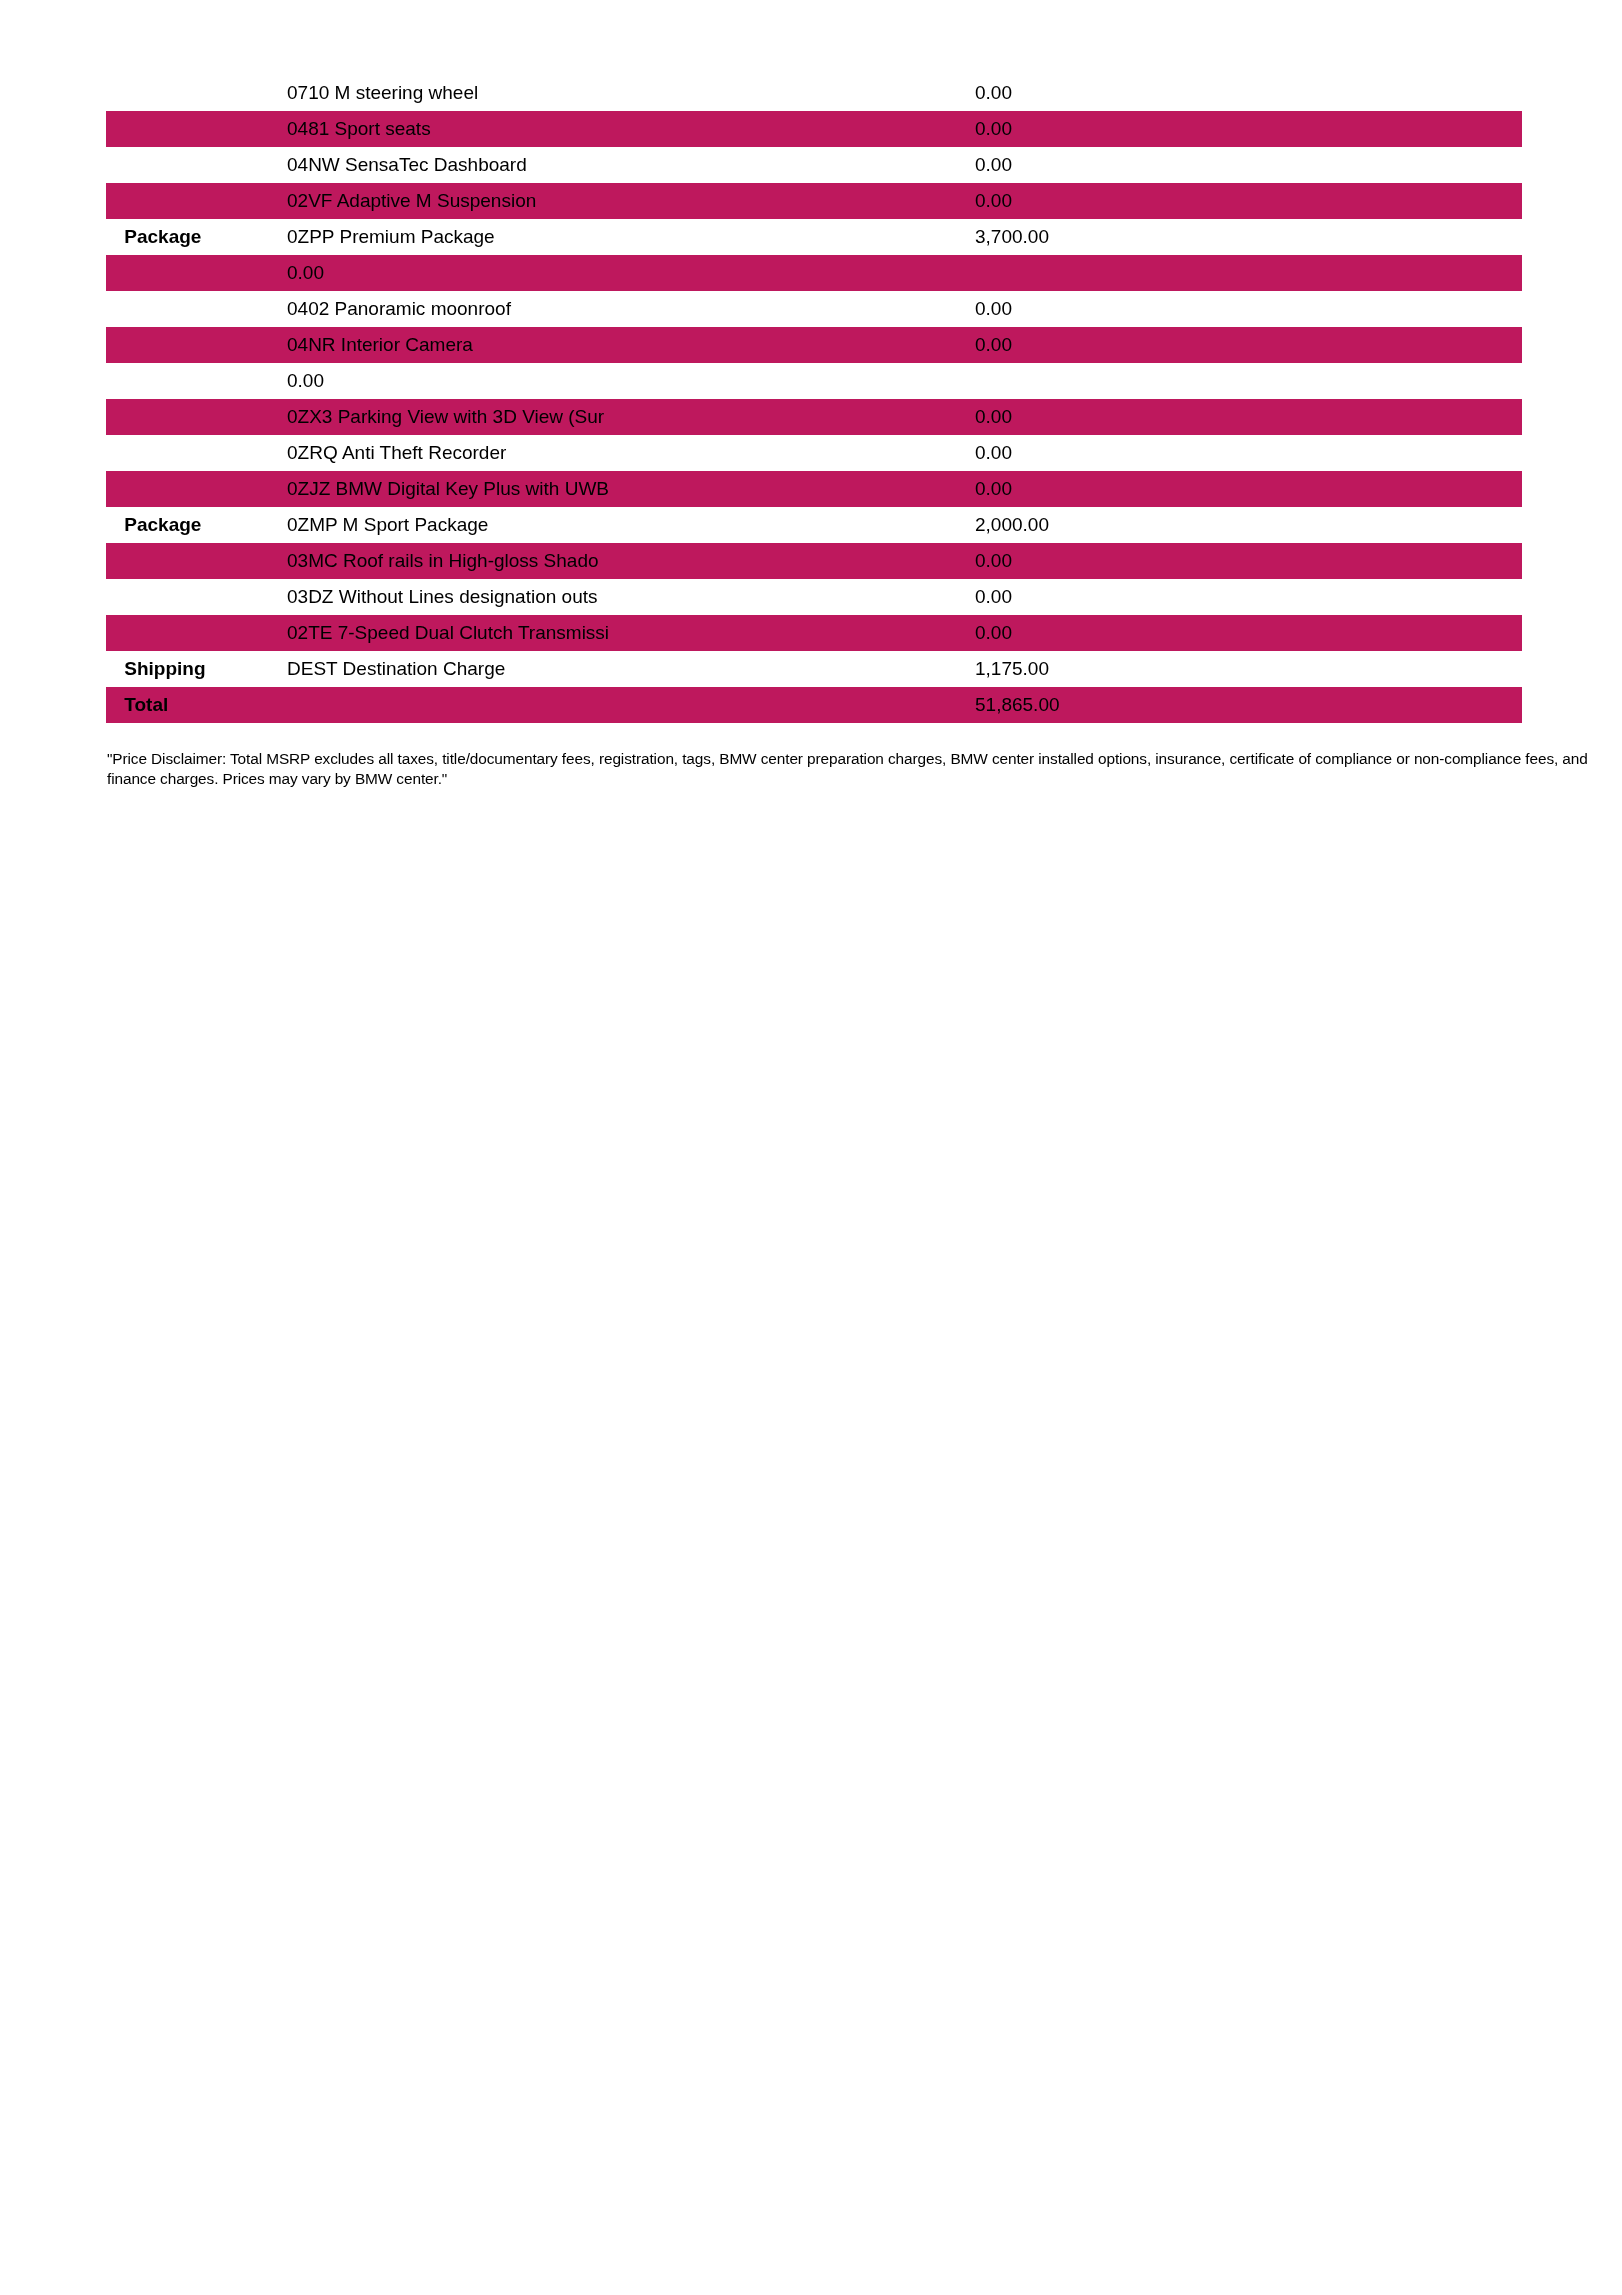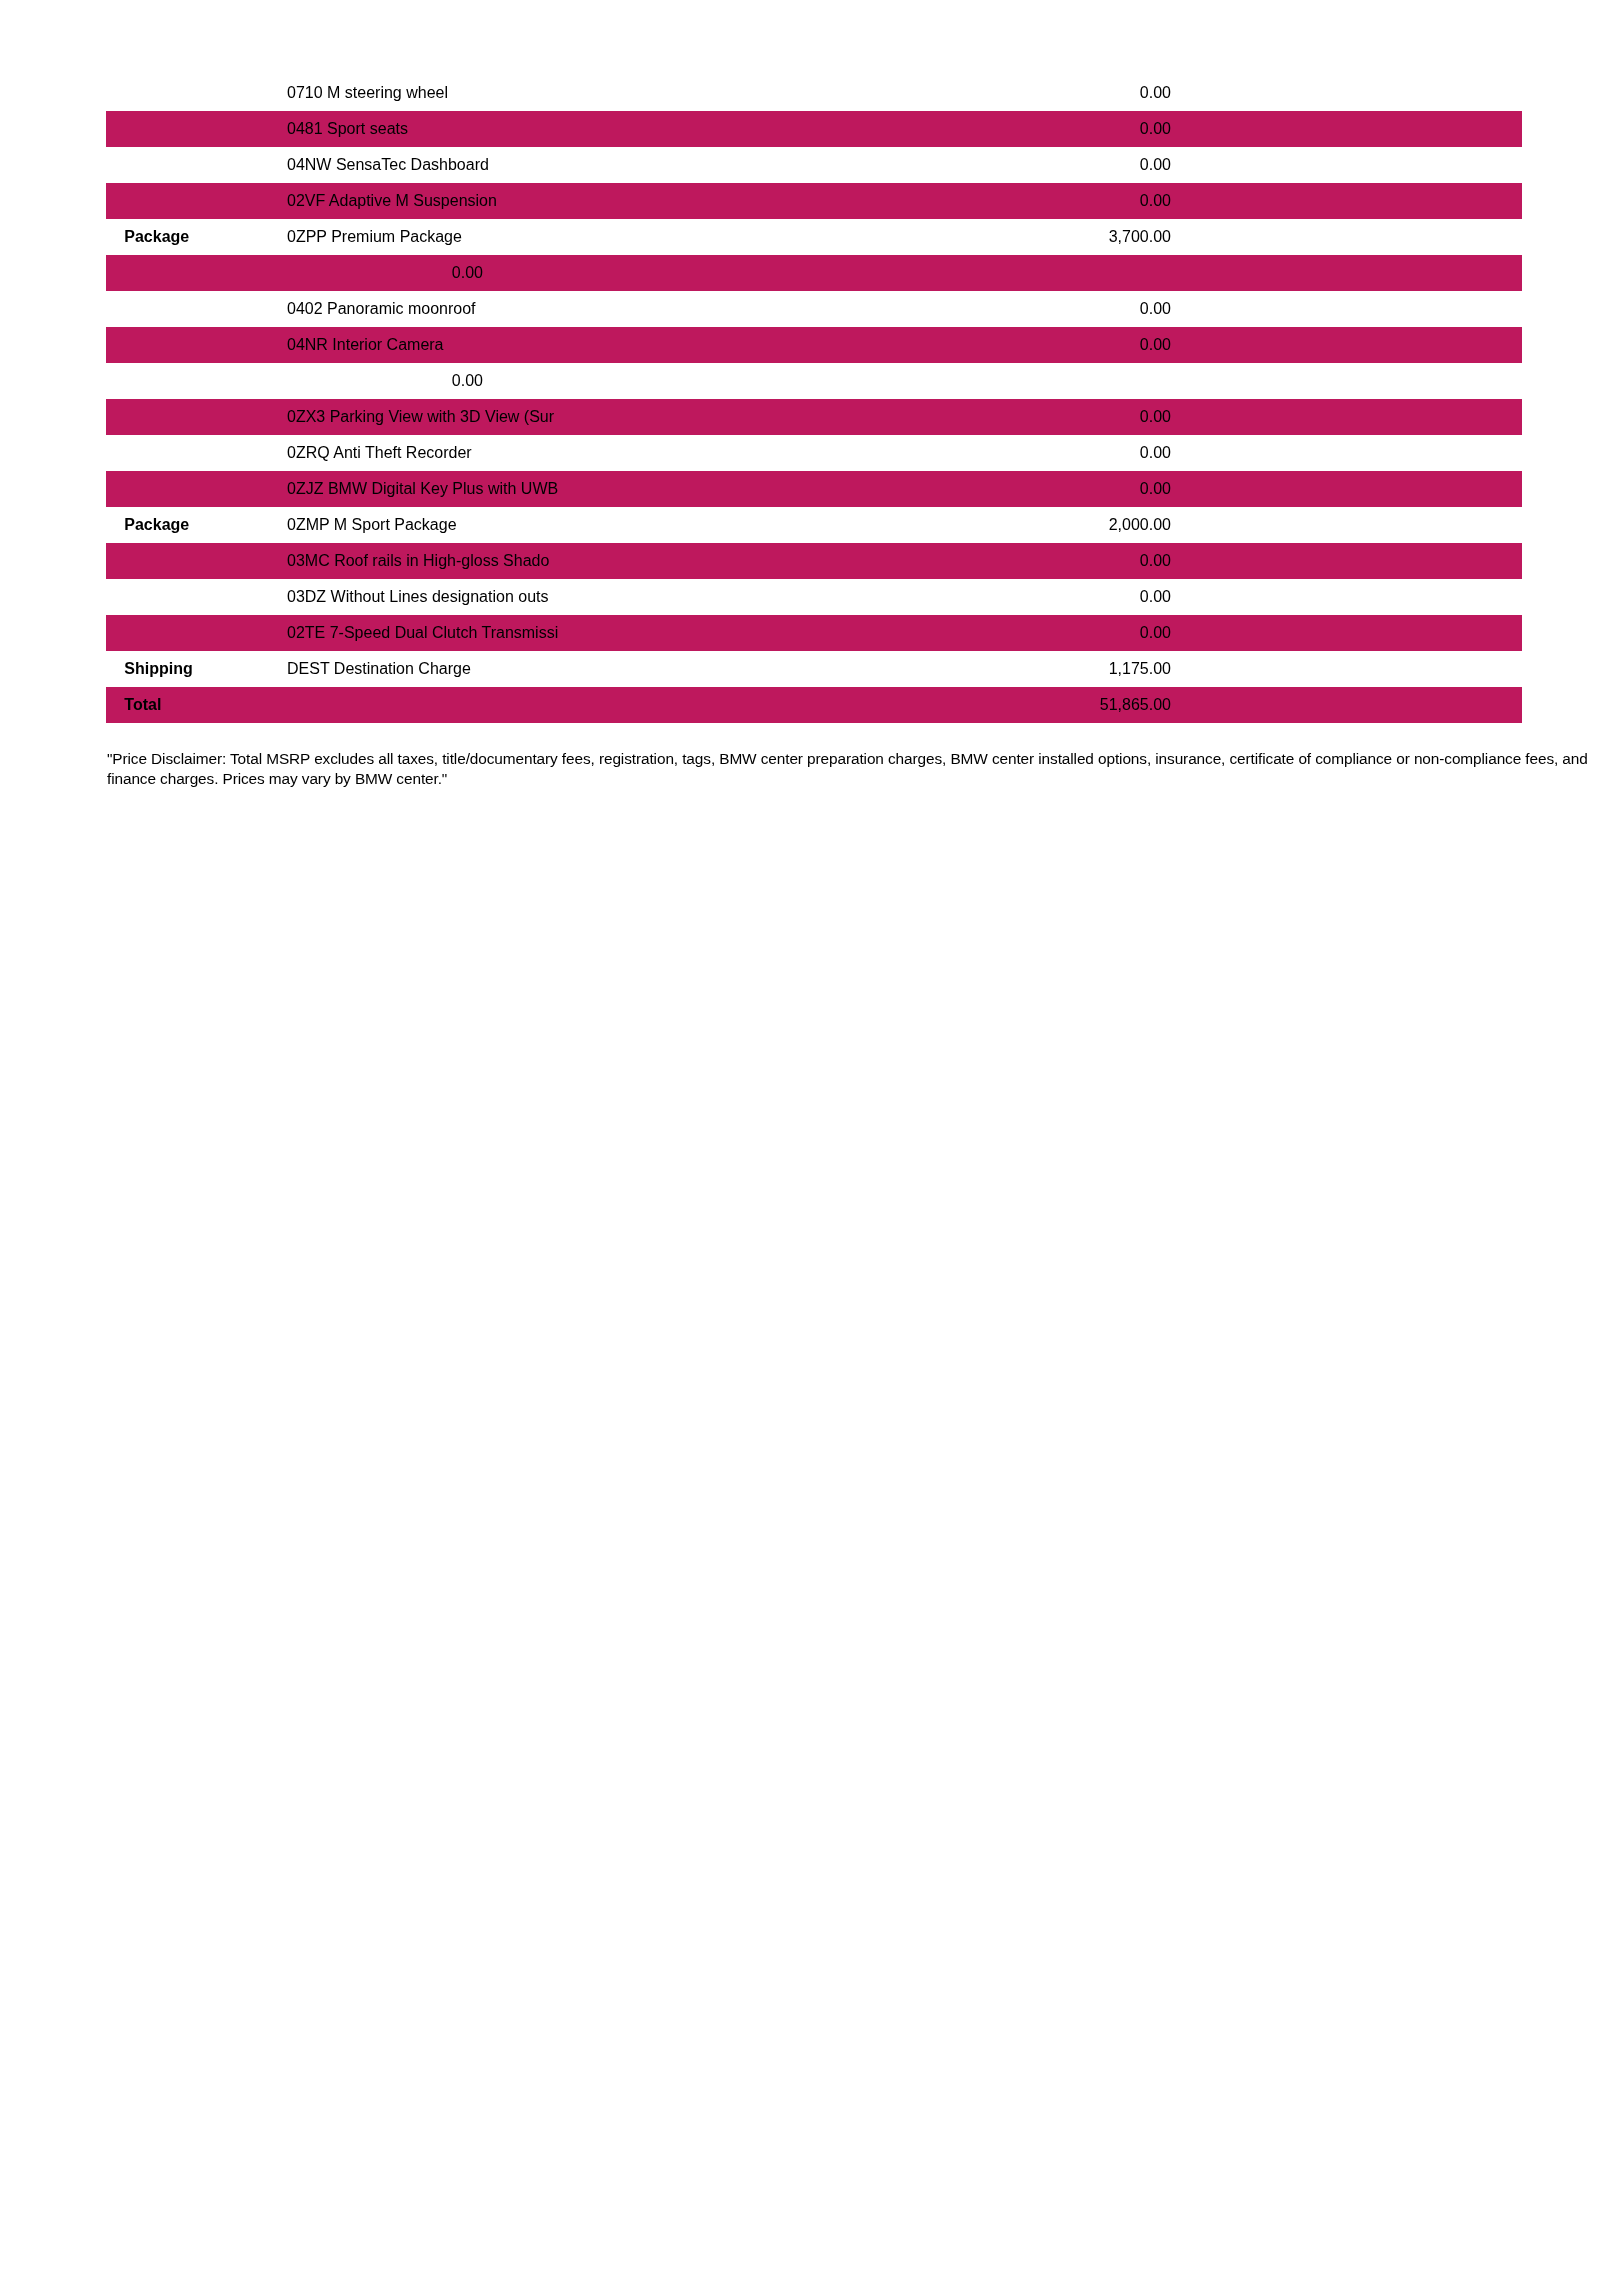--- a/index.html
+++ b/index.html
@@ -19,41 +19,41 @@
   .price-table {
     position: absolute;
     left: 106px;
     top: 75px;
     width: 1416px;
   }
   .row {
     display: flex;
     height: 36px;
     line-height: 36px;
-    font-size: 16px;
+    font-size: 19px;
   }
   .row.shaded {
     background: #be185d;
   }
   .cell {
     white-space: nowrap;
     overflow: hidden;
     box-sizing: border-box;
   }
   .cat {
     width: 181px;
     padding-left: 18.3px;
     font-weight: bold;
   }
   .desc {
     width: 688px;
   }
   .price {
     width: 196px;
-    text-align: right;
+    text-align: left;
   }
   .spacer {
     flex: 1;
   }
   .disclaimer {
     position: absolute;
     left: 107px;
     top: 749px;
     width: 1500px;
     margin: 0;

